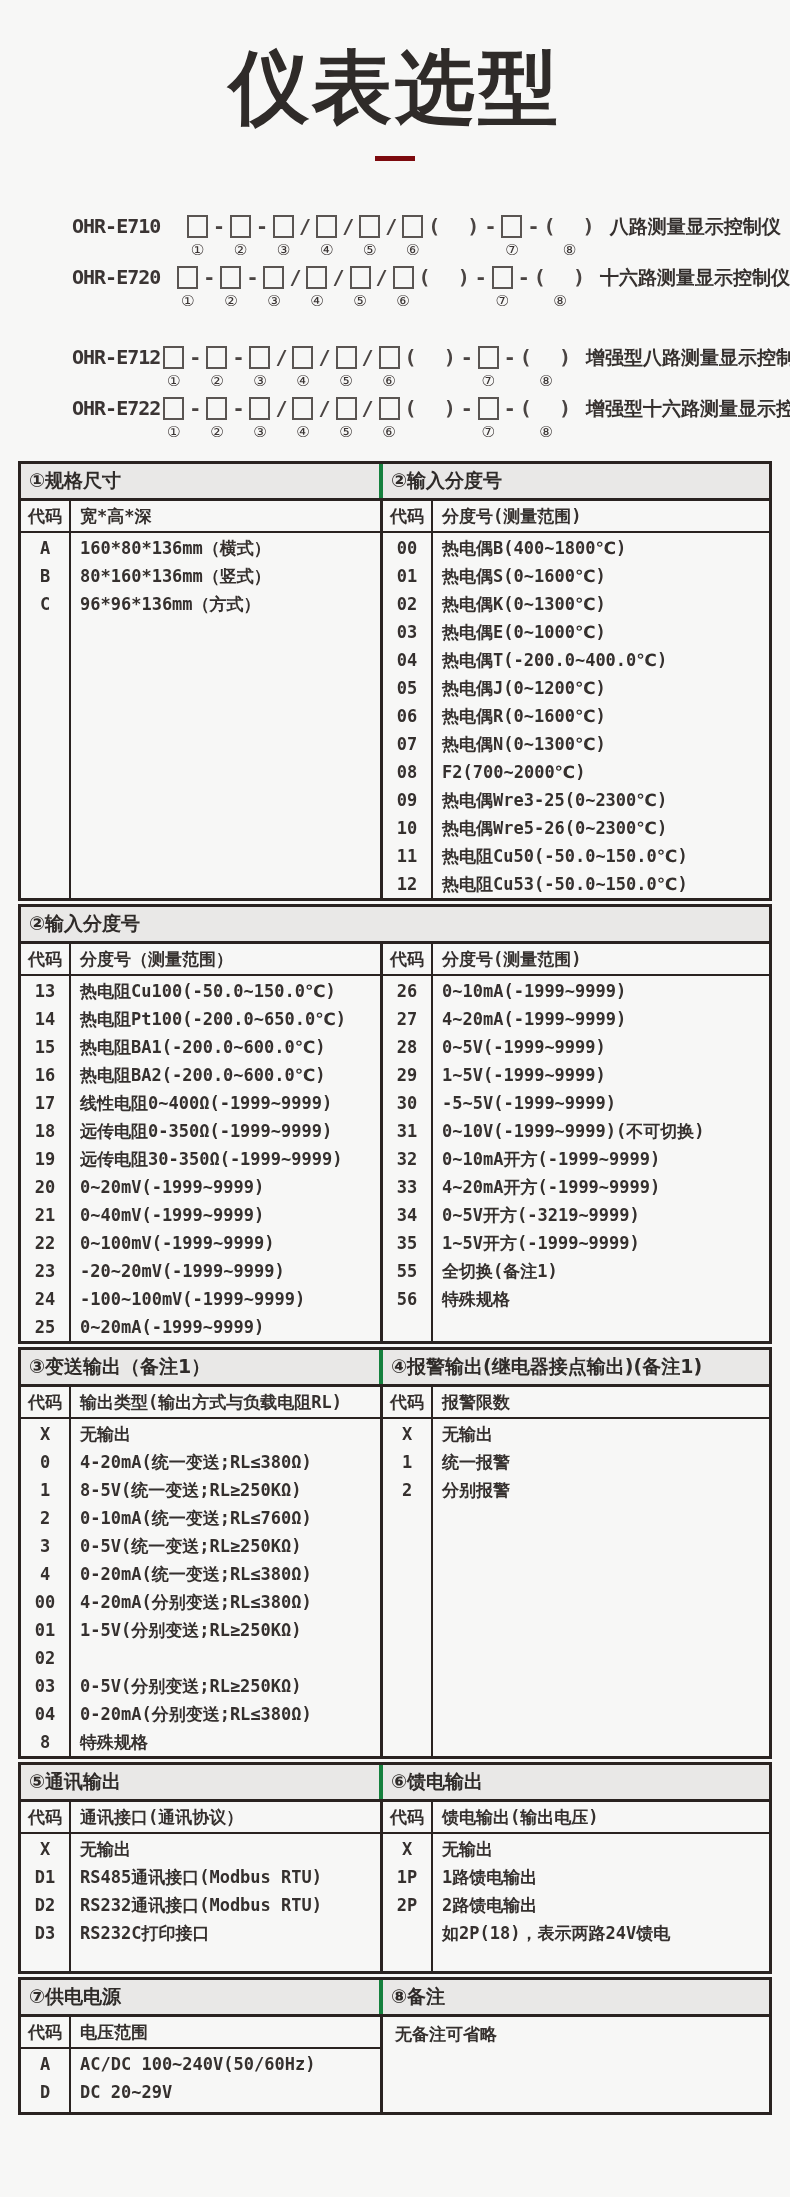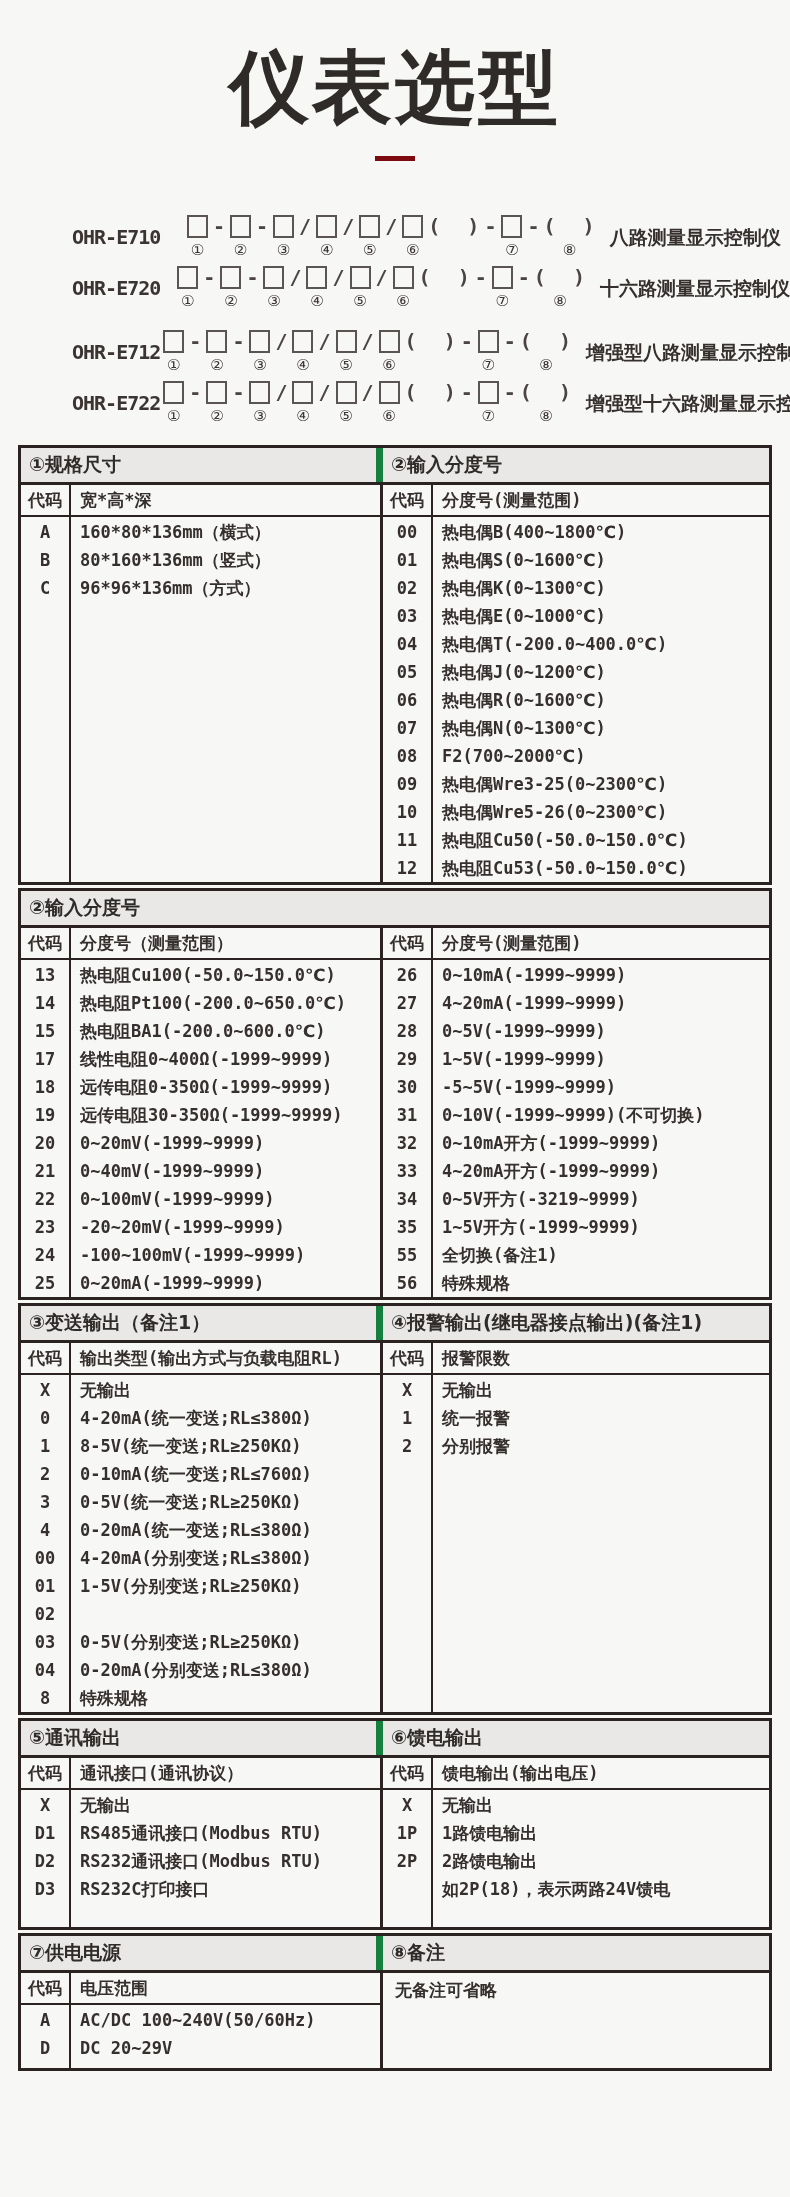--- a/index.html
+++ b/index.html
@@ -23,25 +23,25 @@
   }
   .title-dash{
     width:40px;height:5px;
     background:#7d0a0e;
     margin:22px auto 0 auto;
   }
   
   .models{margin:52px 0 0 72px;}
   .model-row{
     display:flex;
-    align-items:center;
+    align-items:flex-start;
     margin-bottom:3px;
     white-space:nowrap;
   }
-  .model-row.gap{margin-top:16px;}
+  .model-row.gap{margin-top:32px;}
   .mlabel{
     width:112px;
     font-family:"DejaVu Sans Mono","Liberation Mono",monospace;
     font-size:20px;
     font-weight:600;
     letter-spacing:-1px;
     line-height:27px;
     color:#3a3433;
   }
   .pattern{display:inline-flex;align-items:flex-start;}
@@ -78,21 +78,21 @@
     background:#e9e8e7;
     border-bottom:3px solid #2a2321;
   }
   .ht{
     padding:4px 8px 5px 8px;
     font-size:19px;font-weight:800;
     color:#2f2b29;
     box-sizing:border-box;
     line-height:25px;
   }
-  .ht.l{width:48.4%;border-right:7px solid #15803d;}
+  .ht.l{width:48.4%;border-right:4px solid #15803d;}
   .ht.r{flex:1;}
   .ht.full{width:100%;}
   .body{display:flex;align-items:stretch;}
   .half{display:flex;flex-direction:column;box-sizing:border-box;
         font-family:"DejaVu Sans Mono","DejaVu Sans","Liberation Mono",monospace;}
   .half.l{width:48.4%;border-right:3px solid #2a2321;}
   .half.r{flex:1;}
   .subrow{
     display:flex;align-items:center;
     height:30px;
@@ -515,20 +515,24 @@
             </div>
             <div class="row">
               <span class="code">14</span>
               <span class="desc">热电阻Pt100(-200.0~650.0℃)</span>
             </div>
             <div class="row">
               <span class="code">15</span>
               <span class="desc">热电阻BA1(-200.0~600.0℃)</span>
             </div>
             <div class="row">
+              <span class="code">16</span>
+              <span class="desc">热电阻BA2(-200.0~600.0℃)</span>
+            </div>
+            <div class="row">
               <span class="code">17</span>
               <span class="desc">线性电阻0~400Ω(-1999~9999)</span>
             </div>
             <div class="row">
               <span class="code">18</span>
               <span class="desc">远传电阻0-350Ω(-1999~9999)</span>
             </div>
             <div class="row">
               <span class="code">19</span>
               <span class="desc">远传电阻30-350Ω(-1999~9999)</span>

